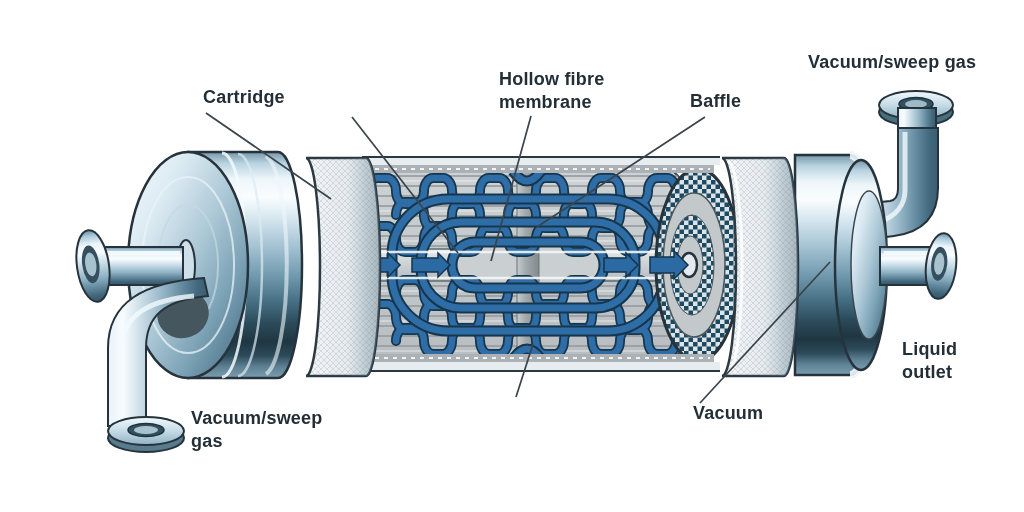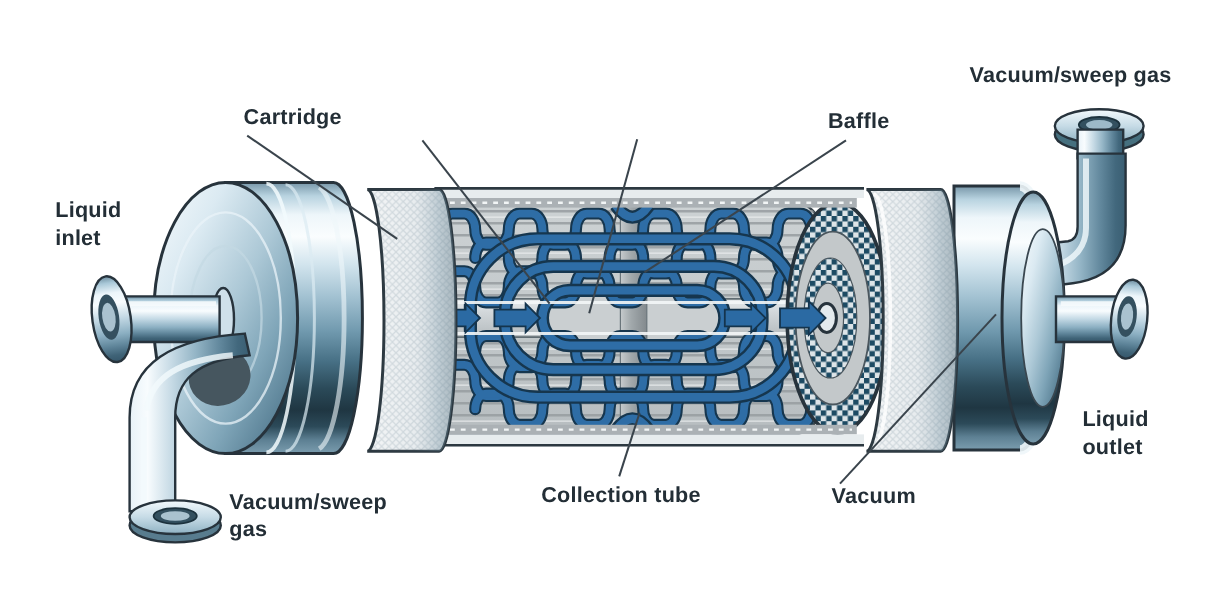--- a/index.html
+++ b/index.html
@@ -251,31 +251,30 @@
   <g stroke="#3a444c" stroke-width="1.7">
     <line x1="206" y1="113" x2="331" y2="199"></line>
     <line x1="352" y1="117" x2="458" y2="253"></line>
     <line x1="531" y1="116" x2="491" y2="261"></line>
     <line x1="705" y1="117" x2="537" y2="227"></line>
     <line x1="533" y1="344" x2="516" y2="397"></line>
     <line x1="830" y1="262" x2="700" y2="403"></line>
   </g>
 </svg>
 
-<div class="lbl" style="left:46px;top:164px;width:70px;">Liquid inlet</div>
 
 <div class="lbl one" style="left:167px;top:86px;margin-left:36px;">Cartridge</div>
 
 
+<div class="lbl" style="left:499px;top:68px;width:106px;">Hollow fibre membrane</div>
 
 <div class="lbl one" style="left:690px;top:90px;">Baffle</div>
 
 <div class="lbl one" style="left:808px;top:51px;">Vacuum/sweep gas</div>
 
 <div class="lbl" style="left:902px;top:338px;width:80px;">Liquid outlet</div>
 
 <div class="lbl one" style="left:693px;top:402px;">Vacuum</div>
 
-<div class="lbl one" style="left:451px;top:401px;">Collection tube</div>
 
 <div class="lbl" style="left:191px;top:407px;width:100px;">Vacuum/sweep gas</div>
 
 </div>
 
 </body></html>

